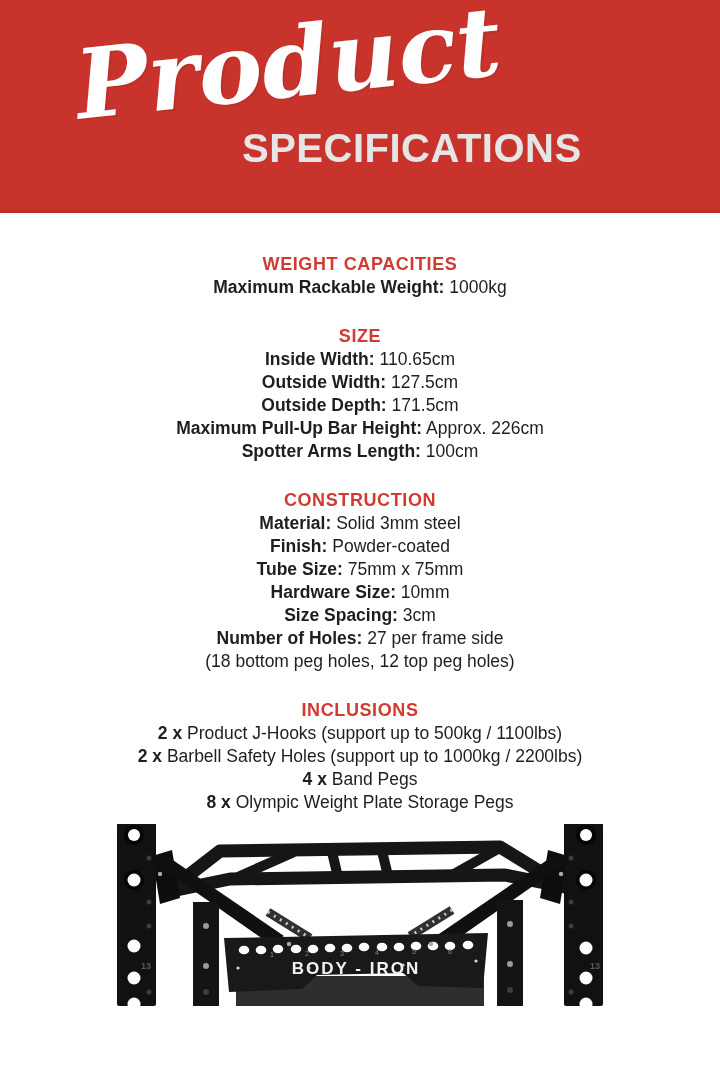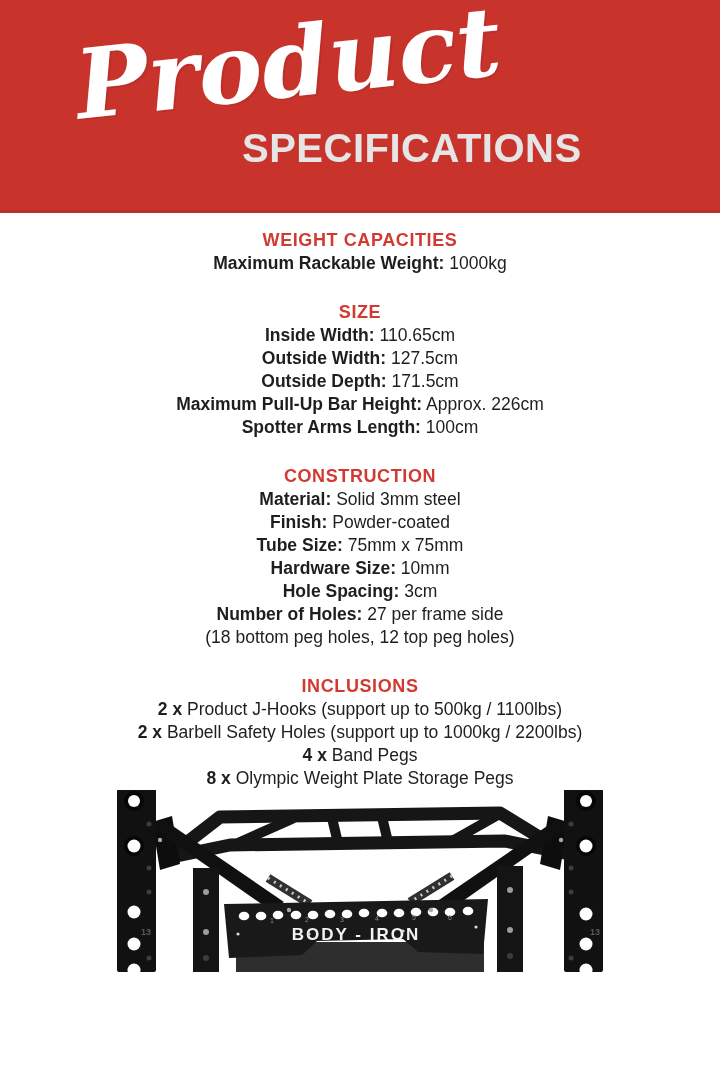--- a/index.html
+++ b/index.html
@@ -40,27 +40,27 @@
     position: absolute;
     left: 242px; top: 126px;
     font-size: 40px;
     font-weight: bold;
     letter-spacing: 0.5px;
     color: #e5e5e5;
     z-index: 1;
     white-space: nowrap;
   }
   .content {
-    padding-top: 16px;
+    padding-top: 40px;
     text-align: center;
     font-size: 17.5px;
     line-height: 23px;
   }
   .section { margin-bottom: 26px; }
-  .section:last-child { margin-bottom: 0; }
+  .section:last-child { margin-bottom: 10px; }
   .heading {
     color: var(--heading-red);
     font-weight: bold;
     font-size: 18px;
     letter-spacing: 0.6px;
   }
   .row .lbl { font-weight: bold; }
   .photo-wrap { width: 720px; height: 182px; }
   svg { display: block; }
   .svg-brand {
@@ -91,21 +91,21 @@
     <div class="row"><b class="lbl">Maximum Pull-Up Bar Height:</b> <span>Approx. 226cm</span></div>
     <div class="row"><b class="lbl">Spotter Arms Length:</b> <span>100cm</span></div>
   </div>
 
   <div class="section">
     <div class="heading">CONSTRUCTION</div>
     <div class="row"><b class="lbl">Material:</b> <span>Solid 3mm steel</span></div>
     <div class="row"><b class="lbl">Finish:</b> <span>Powder-coated</span></div>
     <div class="row"><b class="lbl">Tube Size:</b> <span>75mm x 75mm</span></div>
     <div class="row"><b class="lbl">Hardware Size:</b> <span>10mm</span></div>
-    <div class="row"><b class="lbl">Hole Spacing:</b> <span>3cm</span></div>
+    <div class="row"><b class="lbl">Size Spacing:</b> <span>3cm</span></div>
     <div class="row"><b class="lbl">Number of Holes:</b> <span>27 per frame side</span></div>
     <div class="row"><span>(18 bottom peg holes, 12 top peg holes)</span></div>
   </div>
 
   <div class="section">
     <div class="heading">INCLUSIONS</div>
     <div class="row"><b class="lbl">2 x</b> <span>Product J-Hooks (support up to 500kg / 1100lbs)</span></div>
     <div class="row"><b class="lbl">2 x</b> <span>Barbell Safety Holes (support up to 1000kg / 2200lbs)</span></div>
     <div class="row"><b class="lbl">4 x</b> <span>Band Pegs</span></div>
     <div class="row"><b class="lbl">8 x</b> <span>Olympic Weight Plate Storage Pegs</span></div>

